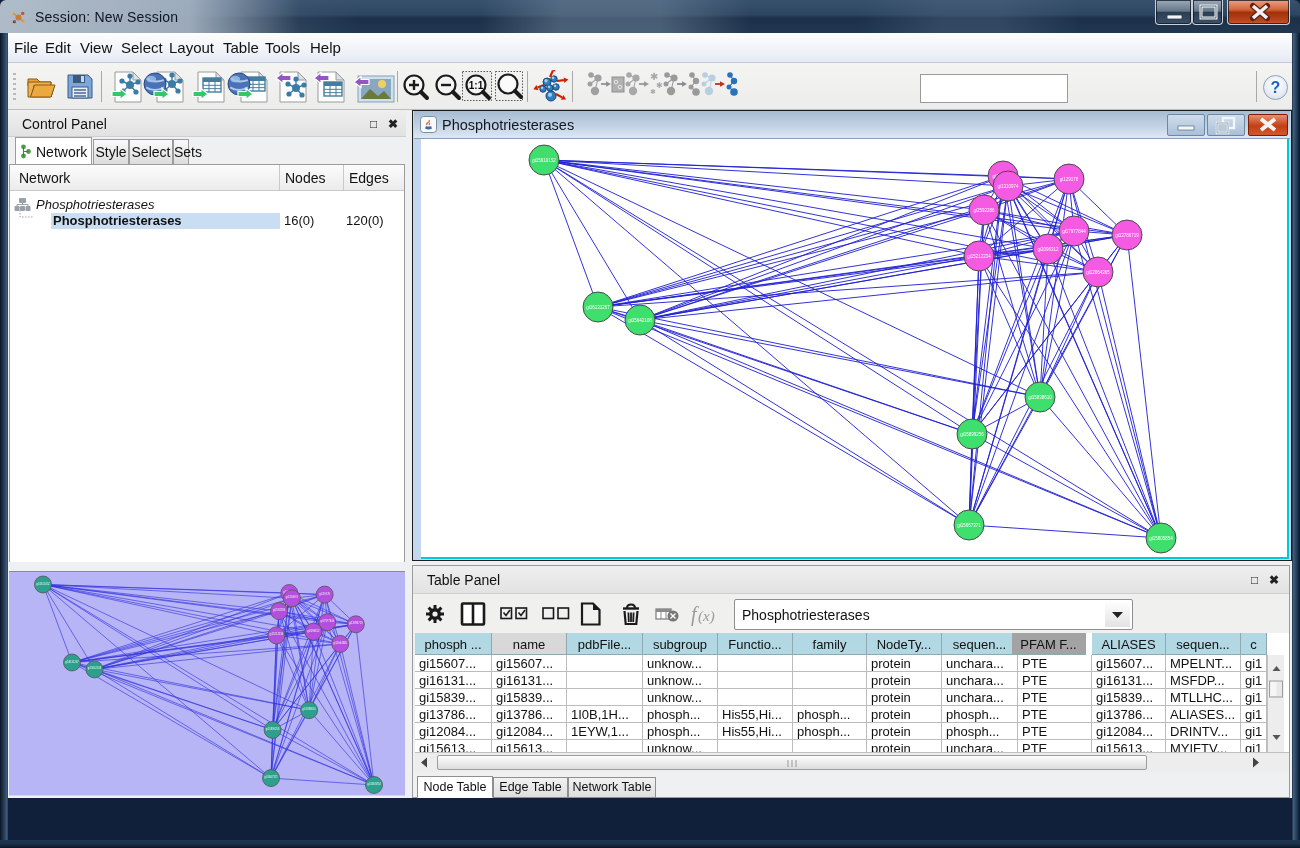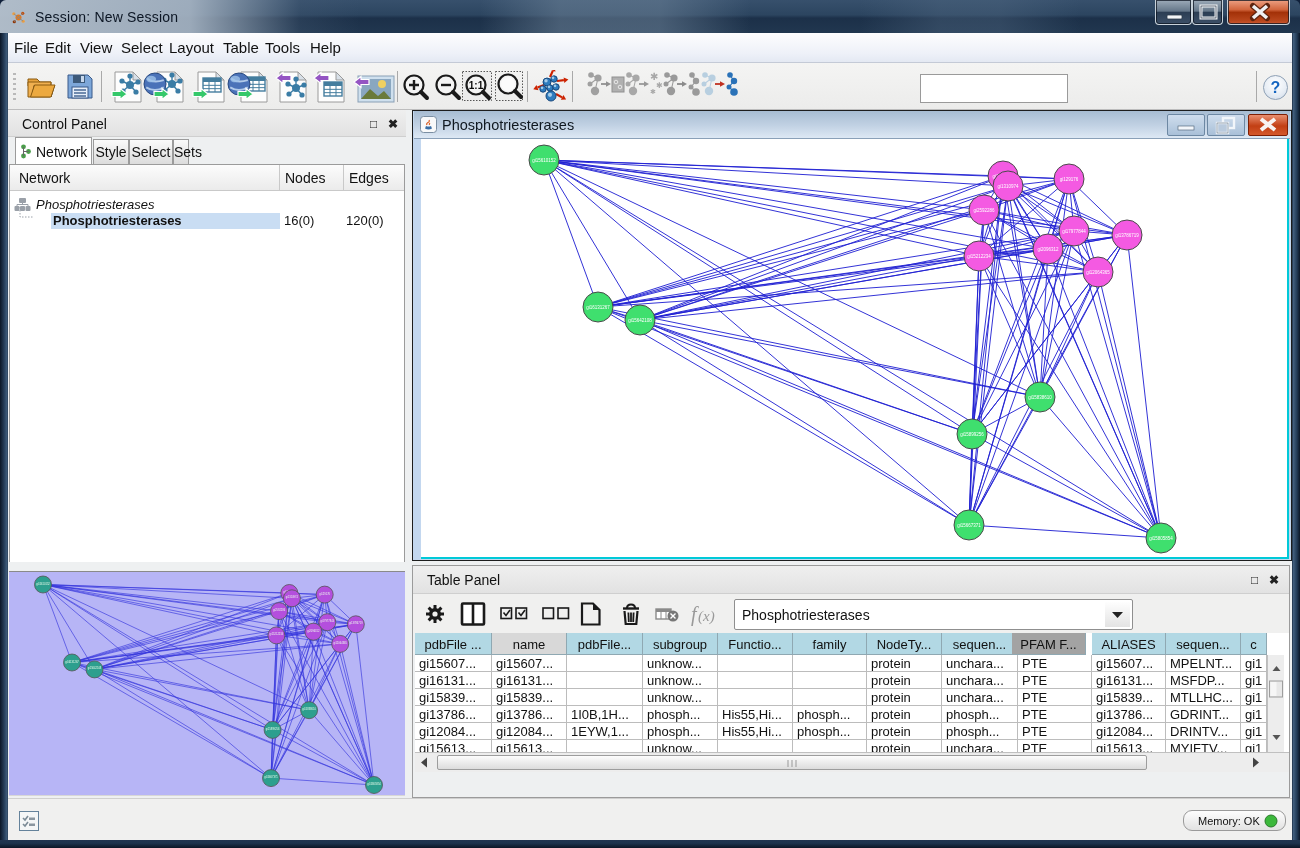--- a/index.html
+++ b/index.html
@@ -785,21 +785,21 @@
           <text x="283" y="19" font-family="Liberation Serif,serif" font-style="italic" font-size="15" fill="#999">(x)</text>
         </svg>
       </div>
     <div id="combo">
         <span class="ct">Phosphotriesterases</span>
       <span class="arr"><svg width="25" height="25">
             <path d="M7 10 L12.5 16 L18 10 Z" fill="#222"></path>
           </svg></span>
       </div>
 <div id="tbl">
-<div class="hcell" style="left:0px;width:77px;background:#b2d8e4">pdbFile ...</div>
+<div class="hcell" style="left:0px;width:77px;background:#b2d8e4">phosph ...</div>
 <div class="hcell" style="left:77px;width:75px;background:#d8d8d8">name</div>
 <div class="hcell" style="left:152px;width:76px;background:#b2d8e4">pdbFile...</div>
 <div class="hcell" style="left:228px;width:75px;background:#b2d8e4">subgroup</div>
 <div class="hcell" style="left:303px;width:75px;background:#b2d8e4">Functio...</div>
 <div class="hcell" style="left:378px;width:74px;background:#b2d8e4">family</div>
 <div class="hcell" style="left:452px;width:75px;background:#b2d8e4">NodeTy...</div>
 <div class="hcell" style="left:527px;width:76px;background:#b2d8e4">sequen...</div>
 <div class="hcell" style="left:597px;width:74px;background:#a3a3a3">PFAM F...</div>
 <div class="hcell" style="left:677px;width:74px;background:#b2d8e4">ALIASES</div>
 <div class="hcell" style="left:751px;width:75px;background:#b2d8e4">sequen...</div>
@@ -843,21 +843,21 @@
 <div class="cell" style="left:0px;top:73px;width:77px">gi13786...</div>
 <div class="cell" style="left:77px;top:73px;width:75px">gi13786...</div>
 <div class="cell" style="left:152px;top:73px;width:76px">1I0B,1H...</div>
 <div class="cell" style="left:228px;top:73px;width:75px">phosph...</div>
 <div class="cell" style="left:303px;top:73px;width:75px">His55,Hi...</div>
 <div class="cell" style="left:378px;top:73px;width:74px">phosph...</div>
 <div class="cell" style="left:452px;top:73px;width:75px">protein</div>
 <div class="cell" style="left:527px;top:73px;width:76px">phosph...</div>
 <div class="cell" style="left:603px;top:73px;width:74px">PTE</div>
 <div class="cell" style="left:677px;top:73px;width:74px">gi13786...</div>
-<div class="cell" style="left:751px;top:73px;width:75px">GDRINT...</div>
+<div class="cell" style="left:751px;top:73px;width:75px">ALIASES...</div>
 <div class="cell" style="left:826px;top:73px;width:26px">gi1</div>
 <div class="cell" style="left:0px;top:90px;width:77px">gi12084...</div>
 <div class="cell" style="left:77px;top:90px;width:75px">gi12084...</div>
 <div class="cell" style="left:152px;top:90px;width:76px">1EYW,1...</div>
 <div class="cell" style="left:228px;top:90px;width:75px">phosph...</div>
 <div class="cell" style="left:303px;top:90px;width:75px">His55,Hi...</div>
 <div class="cell" style="left:378px;top:90px;width:74px">phosph...</div>
 <div class="cell" style="left:452px;top:90px;width:75px">protein</div>
 <div class="cell" style="left:527px;top:90px;width:76px">phosph...</div>
 <div class="cell" style="left:603px;top:90px;width:74px">PTE</div>
@@ -882,29 +882,20 @@
             <rect x="2.5" y="27" width="6" height="14" fill="#f6f6f6"></rect>
             <path d="M4.5 80 L8.5 85 L12.5 80 Z" fill="#555"></path>
           </svg></div>
 </div>
 <div id="hsb"><svg width="874" height="19">
           <path d="M12 4.5 L6 9.5 L12 14.5 Z" fill="#444"></path>
           <path d="M838 4.5 L844 9.5 L838 14.5 Z" fill="#444"></path>
         </svg><div id="hsbthumb"><svg width="710" height="15">
             <path d="M350 4 v7 M354 4 v7 M358 4 v7" stroke="#999"></path>
           </svg></div></div>
+    <div id="tptabs">
+      <div class="btab active" style="left:4px;width:76px;padding-top:3px">Node Table</div>
+      <div class="btab" style="left:80px;width:75px;padding-top:2px">Edge Table</div>
+      <div class="btab" style="left:155px;width:88px;padding-top:2px">Network Table</div>
+    </div>
   </div>
 
-  <div class="abs" id="statusbar">
-    <div id="chklist"><svg width="18" height="18">
-          <path d="M3 6 L5 8 L8 4" stroke="#7a8a96" stroke-width="1.6" fill="none"></path>
-          <rect x="9" y="5.5" width="6" height="2.5" fill="#8a96a0"></rect>
-          <path d="M3 12 L5 14 L8 10" stroke="#7a8a96" stroke-width="1.6" fill="none"></path>
-          <rect x="9" y="11.5" width="6" height="2.5" fill="#8a96a0"></rect>
-        </svg></div>
-    <div id="memok">
-        <span style="position:absolute;left:14px;top:4px">Memory: OK</span>
-      <svg width="14" height="14" style="position:absolute;right:7px;top:3px">
-          <circle cx="7" cy="7" r="6" fill="#3cb83c" stroke="#2a7a2a"></circle>
-        </svg>
-      </div>
-  </div>
 </div>
 
 </body></html>

